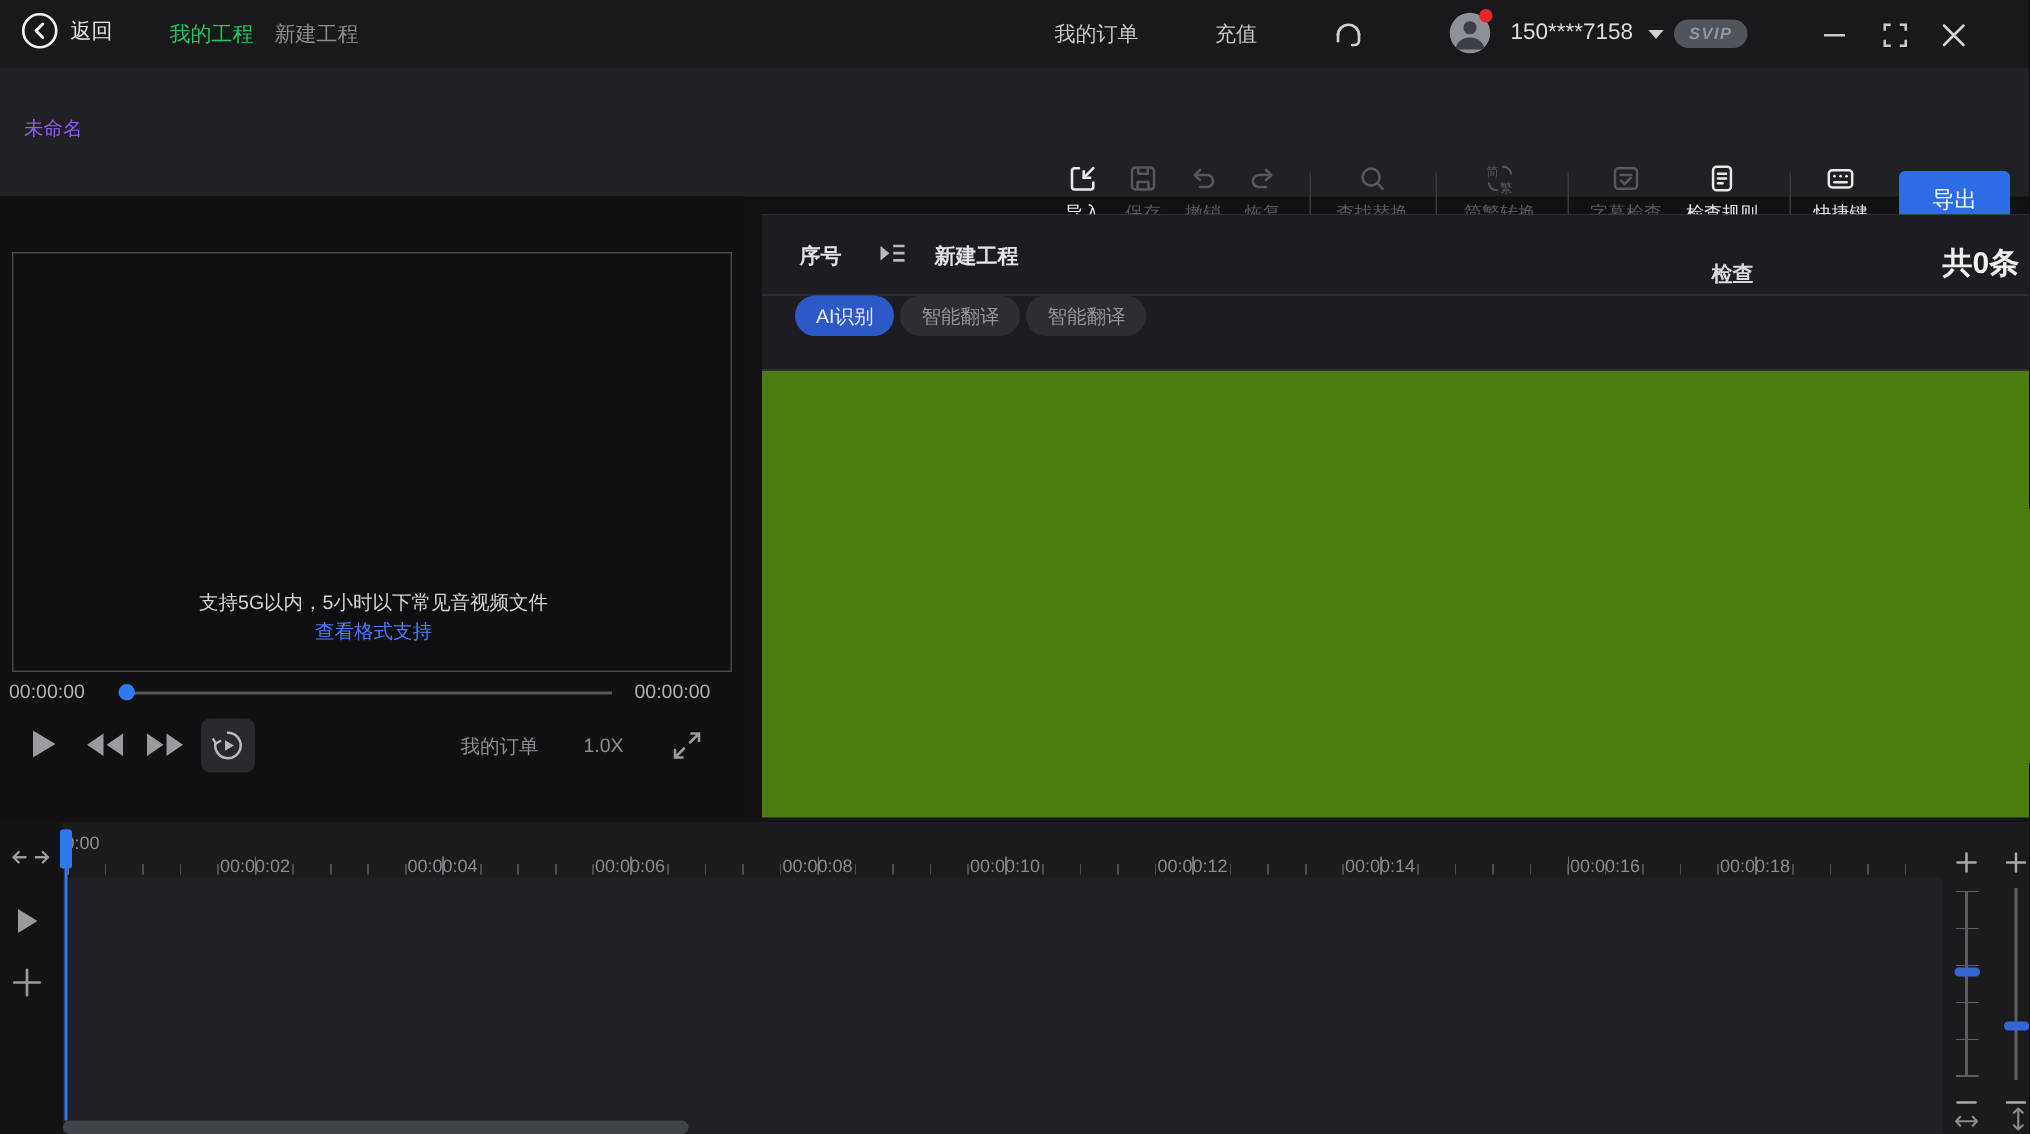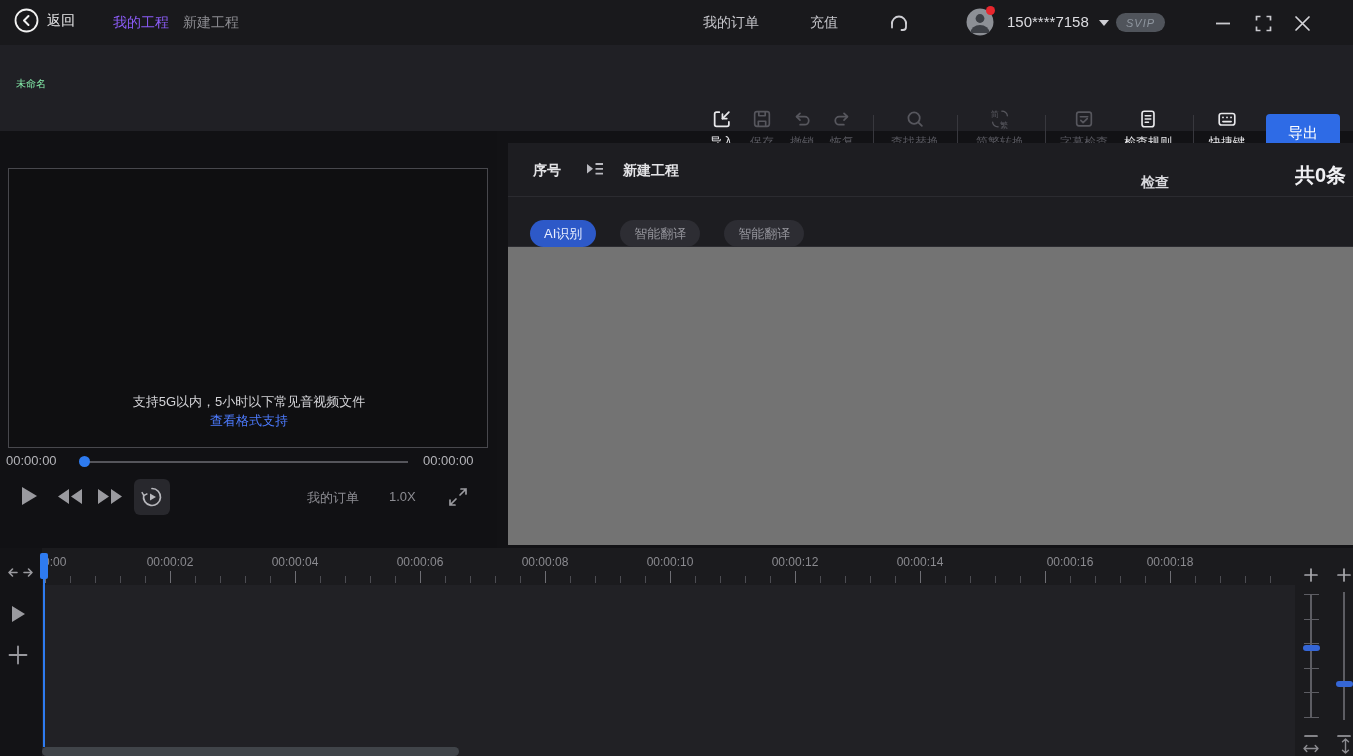--- a/index.html
+++ b/index.html
@@ -6,33 +6,33 @@
   html,body { margin:0; padding:0; background:#0b0b0d; }
   body { font-family:"Liberation Sans","DejaVu Sans",sans-serif; }
   .app { position:relative; width:1353px; height:756px; background:#121215; overflow:hidden; color:#ddd; -webkit-font-smoothing:antialiased; }
   .abs { position:absolute; }
 
   
   .topbar { position:absolute; left:0; top:0; width:1353px; height:45px; background:#19191c; }
   .back-group { position:absolute; left:14px; top:8px; display:flex; align-items:center; gap:8px; cursor:pointer; }
   .back-label { color:#e8e8ea; font-size:14px; }
   .nav-item { position:absolute; top:14px; font-size:14px; color:#8c8c91; cursor:pointer; }
-  .nav-item.active { color:#8b5cf6; }
+  .nav-item.active { color:#22c55e; }
   .top-link { position:absolute; top:14px; font-size:14px; color:#c6c6cb; cursor:pointer; }
   .avatar { position:absolute; left:966px; top:8px; width:28px; height:28px; border-radius:50%; overflow:visible; cursor:pointer; }
   .avatar svg { border-radius:50%; display:block; }
   .notif-dot { position:absolute; right:-1px; top:-2px; width:9px; height:9px; border-radius:50%; background:var(--notification-red,#e8262d); }
   .account { position:absolute; left:1007px; top:13px; font-size:15px; color:#dcdce0; cursor:pointer; }
   .caret-down { position:absolute; left:1099px; top:20px; width:0; height:0; border-left:5px solid transparent; border-right:5px solid transparent; border-top:6px solid #cfcfd4; cursor:pointer; }
-  .svip { position:absolute; left:1116px; top:13px; min-width:46px; height:19px; padding:0 10px; border-radius:10px; background:#515archive; background:#50545b; color:#8f969f; font-size:11px; font-weight:normal; font-style:italic; display:flex; align-items:center; justify-content:center; letter-spacing:1px; }
+  .svip { position:absolute; left:1116px; top:13px; min-width:46px; height:19px; padding:0 10px; border-radius:10px; background:#515archive; background:#50545b; color:#8f969f; font-size:11px; font-weight:bold; font-style:italic; display:flex; align-items:center; justify-content:center; letter-spacing:1px; }
   .winbtn { position:absolute; top:13px; width:20px; height:20px; display:flex; align-items:center; justify-content:center; color:#c9c9ce; cursor:pointer; }
 
   
   .toolbar { position:absolute; left:0; top:45px; width:1353px; height:86px; background:#202025; }
-  .proj-title { position:absolute; left:16px; top:32px; font-size:10px; color:#86efac;text-align:right; }
+  .proj-title { position:absolute; left:16px; top:32px; font-size:13px; color:#8b5cf6;text-align:right; }
   .tbtn { position:absolute; top:63px; width:48px; text-align:center; cursor:pointer; color:#57575e; }
   .tbtn .ticon { display:block; height:24px; }
   .tbtn .tlabel { display:block; font-size:12px; margin-top:2px; white-space:nowrap; }
   .tbtn.on { color:#e9e9ec; }
   .tsep { position:absolute; top:70px; width:1px; height:30px; background:#38383e; }
   .export-btn { position:absolute; left:1266px; top:69px; width:74px; height:38px; border:none; border-radius:4px; background:var(--accent-blue,#2e6be6); color:#fff; font-size:15px; cursor:pointer; font-family:inherit; }
 
   
   .player-panel { position:absolute; left:0; top:131px; width:497px; height:417px; background:#111114; }
   .video-area { position:absolute; left:8px; top:37px; width:480px; height:280px; border:1px solid #48484d; background:#0f0f11; }
@@ -41,37 +41,37 @@
   .upload-hint { position:absolute; left:0; top:224px; width:480px; text-align:center; font-size:13px; color:#d4d4d8; }
   .format-link { position:absolute; left:0; top:243px; width:480px; text-align:center; font-size:13px; color:var(--link-blue,#4d7bfe); cursor:pointer; }
   .time-label { position:absolute; top:322px; font-size:13px; color:#b4b4b9; }
   .seek-track { position:absolute; left:84px; top:330px; width:324px; height:2px; background:#55555b; }
   .seek-dot { position:absolute; left:79px; top:325px; width:11px; height:11px; border-radius:50%; background:var(--playhead-blue,#2e7bf0); cursor:pointer; }
   .pctl { position:absolute; cursor:pointer; }
   .loop-box { position:absolute; left:134px; top:348px; width:36px; height:36px; border-radius:6px; background:#28282d; display:flex; align-items:center; justify-content:center; cursor:pointer; }
   .pp-text { position:absolute; top:358px; font-size:13px; color:#8d8d93; cursor:pointer; }
 
   
-  .subtitle-panel { position:absolute; left:508px; top:143px; width:845px; height:402px; background:#737373; }
+  .subtitle-panel { position:absolute; left:508px; top:143px; width:845px; height:402px; background:#4d7c0f; }
   .sp-header { position:absolute; left:0; top:0; width:845px; height:54px; background:#1d1d21; border-bottom:1px solid #2b2b30; }
   .sp-h-label { position:absolute; top:19px; font-size:14px; font-weight:bold; color:#e3e3e6; }
   .sp-check { position:absolute; left:633px; top:19px; font-size:14px; color:#d8d8dc; cursor:pointer; font-weight:bold;margin-top:12px; }
   .sp-count { position:absolute; left:787px; top:19px; font-size:20px; font-weight:bold; color:#f0f0f3; }
-  .sp-tabs { position:absolute; left:22px; top:54px; width:823px; height:50px; display:flex; align-items:flex-end; gap:24px; }
+  .sp-tabs { position:absolute; left:22px; top:54px; width:823px; height:50px; display:flex; align-items:flex-start; gap:4px; }
   .sp-tabs-band { position:absolute; left:0; top:54px; width:845px; height:50px; background:#1d1d21; border-bottom:1px solid #2b2b30; }
   .tab { position:relative; height:27px; padding:0 14px; border-radius:14px; background:#2d2d33; color:#94949b; font-size:13px; display:flex; align-items:center; cursor:pointer; }
   .tab.active { background:var(--active-tab-blue,#2d59c8); color:#e9efff; }
   .srt-box { position:absolute; left:272px; top:172px; width:292px; height:128px; background:#222227; border:1px dashed #6a6a71; border-radius:6px; cursor:pointer; text-align:center; }
   .srt-title { position:absolute; left:0; top:80px; width:100%; font-size:15px; color:#ececef; }
 
   
   .timeline { position:absolute; left:0; top:548px; width:1353px; height:208px; background:#1b1b1e; }
   .tl-rail { position:absolute; left:0; top:0; width:42px; height:208px; background:#131316; }
   .tl-track { position:absolute; left:42px; top:37px; width:1253px; height:171px; background:#212125; }
-  .ruler-label { position:absolute; top:7px; transform:translateX(-50%); font-size:12px; color:#8b8b90; white-space:nowrap; }
+  .ruler-label { position:absolute; top:22px; transform:translateX(-50%); font-size:12px; color:#8b8b90; white-space:nowrap; }
   .ruler-origin { position:absolute; left:43px; top:7px; font-size:12px; color:#8b8b90; }
   .ticks-minor { position:absolute; left:45px; top:28px; width:1245px; height:7px; background:repeating-linear-gradient(90deg,#4c4c52 0 1px,transparent 1px 25px); }
   .ticks-major { position:absolute; left:45px; top:23px; width:1245px; height:12px; background:repeating-linear-gradient(90deg,#6e6e74 0 1px,transparent 1px 125px); }
   .playhead-line { position:absolute; left:43px; top:5px; width:2px; height:194px; background:var(--playhead-blue,#2e7bf0); }
   .playhead-handle { position:absolute; left:40px; top:5px; width:8px; height:26px; border-radius:2px; background:var(--playhead-blue,#2e7bf0); cursor:grab; }
   .rail-ic { position:absolute; cursor:pointer; color:#9a9a9f; }
   .hscrollbar { position:absolute; left:42px; top:199px; width:417px; height:9px; border-radius:5px; background:#404449; cursor:grab; }
   .zoomer { position:absolute; color:#a8a8ad; }
   .z-track-notched { position:absolute; left:1304px; top:46px; width:15px; height:124px; background:repeating-linear-gradient(180deg,#5d5d63 0 1px,transparent 1px 24.6px); }
   .z-vline { position:absolute; width:2px; background:#5d5d63; }

